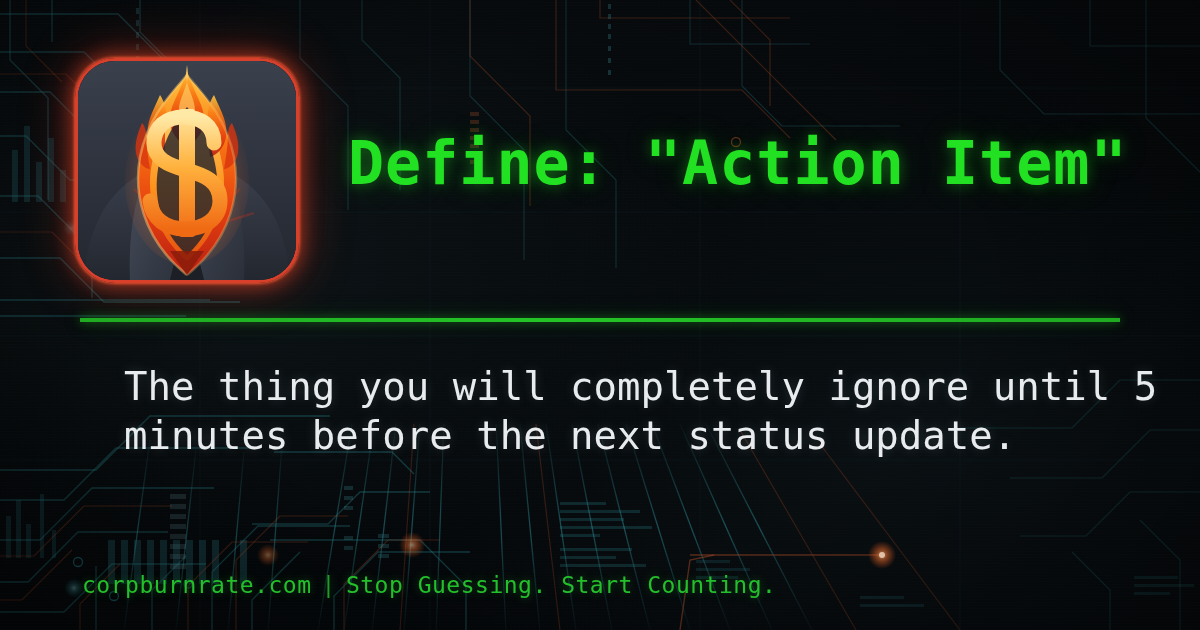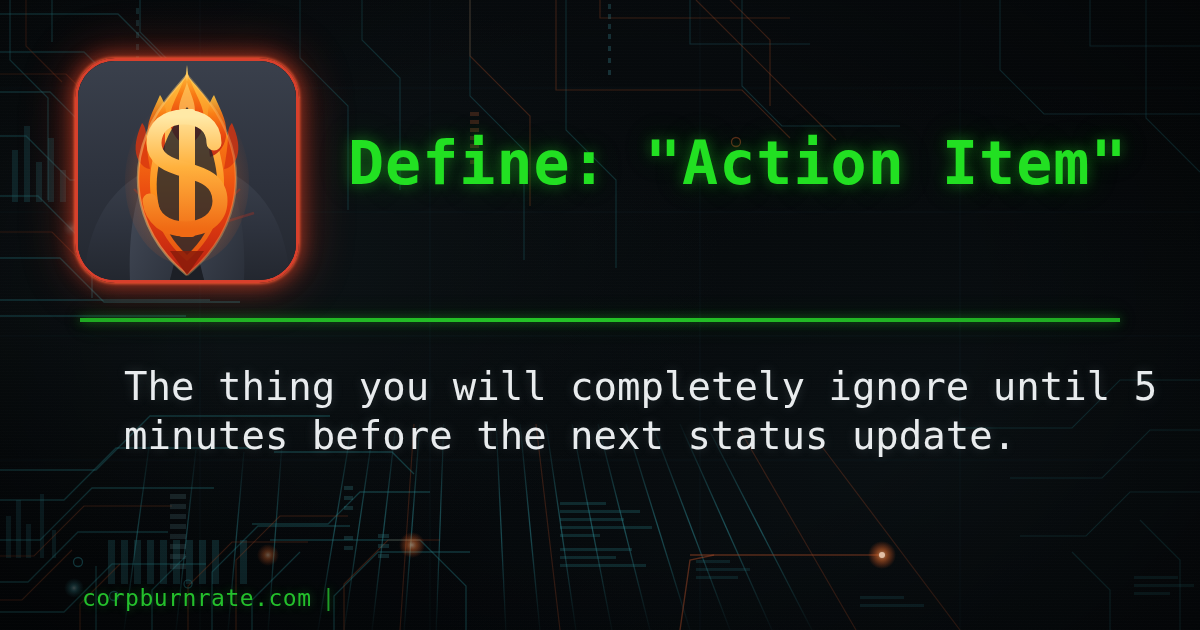--- a/index.html
+++ b/index.html
@@ -103,21 +103,20 @@
     position: absolute;
     left: 82px;
     top: 572px;
     display: flex;
     align-items: flex-end;
     gap: 0;
     font-size: 23px;
     color: #24c02c;
     letter-spacing: 0.5px;
     text-shadow: 0 0 10px rgba(36,192,44,0.38);
-    margin-top: 13px;
   }
   #footer-bar .sep { padding: 0 10px; color: #1f9d26; }
 </style>
 </head>
 <body>
 
 <div id="poster">
 
   <div class="bg-layer" id="bg-base"></div>
 
@@ -461,15 +460,16 @@
 
   <div id="headline">Define: "Action Item"</div>
 
   <div id="divider"></div>
 
   <div id="body-copy">The thing you will completely ignore until 5 minutes before the next status update.</div>
 
   <div id="footer-bar">
     <span>corpburnrate.com</span>
     <span class="sep">|</span>
+    <span>Stop Guessing. Start Counting.</span>
   </div>
 
 </div>
 
 </body></html>

